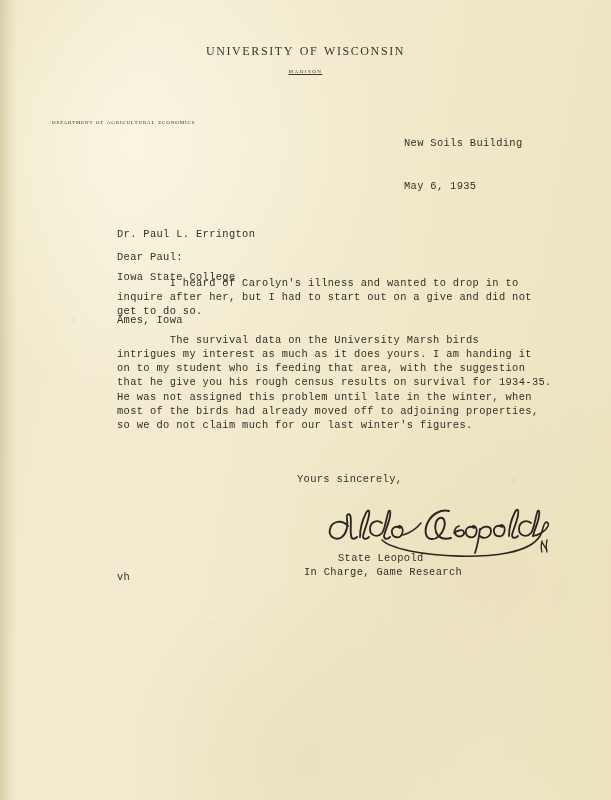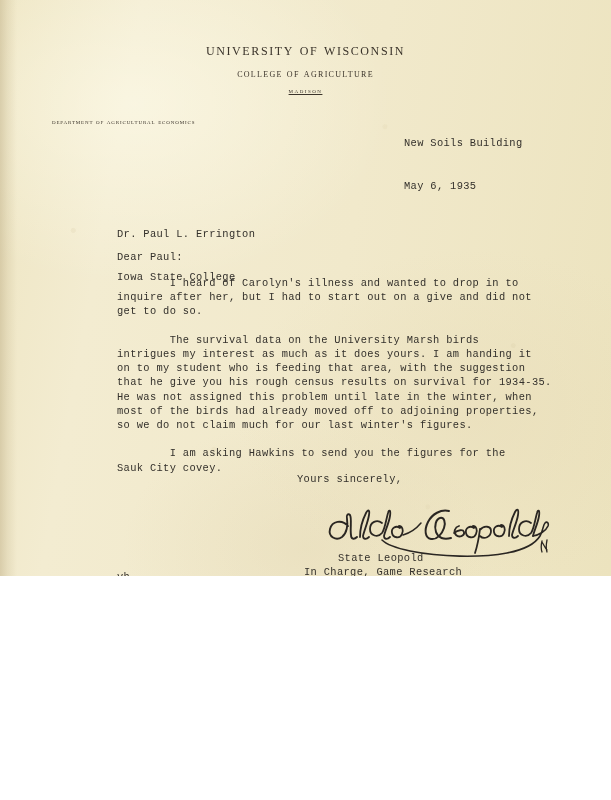--- a/index.html
+++ b/index.html
@@ -3,21 +3,21 @@
 <meta charset="utf-8">
 <style>
   html, body {
     margin: 0;
     padding: 0;
     background: #ffffff;
   }
   #page {
     position: relative;
     width: 611px;
-    height: 576px;
+    height: 800px;
     overflow: hidden;
     background-color: #f2ebcd;
     background-image:
       radial-gradient(ellipse 60% 45% at 22% 18%, rgba(255,253,238,0.55), rgba(255,253,238,0) 70%),
       radial-gradient(ellipse 55% 40% at 78% 72%, rgba(231,219,183,0.45), rgba(231,219,183,0) 72%),
       radial-gradient(ellipse 40% 30% at 50% 95%, rgba(226,214,178,0.40), rgba(226,214,178,0) 75%),
       linear-gradient(100deg, #eee5c2 0%, #f3ecd1 20%, #f1e9cb 55%, #ece3be 100%);
     font-family: "Liberation Serif", serif;
     color: #2b2620;
   }
@@ -175,51 +175,49 @@
   }
 </style>
 </head>
 <body>
 
 <div id="page">
   <div class="sheet">
 
     <div class="letterhead">
       <div class="lh-univ">University of Wisconsin</div>
-      <div class="lh-college">College of Agriculture</div>
       <div class="lh-city">Madison</div>
     </div>
 
     <div class="dept">Department of Agricultural Economics</div>
 
     <div class="addr-block tw">
       <div>New Soils Building</div>
       <div>May 6, 1935</div>
     </div>
 
     <div class="recipient tw">
       <div>Dr. Paul L. Errington</div>
       <div>Iowa State College</div>
+      <div>Ames, Iowa</div>
     </div>
 
     <div class="salutation tw">Dear Paul:</div>
 
     <div class="body-copy">
       <p class="tw para">        I heard of Carolyn's illness and wanted to drop in to
 inquire after her, but I had to start out on a give and did not
 get to do so.</p>
       <p class="tw para">        The survival data on the University Marsh birds
 intrigues my interest as much as it does yours. I am handing it
 on to my student who is feeding that area, with the suggestion
 that he give you his rough census results on survival for 1934-35.
 He was not assigned this problem until late in the winter, when
 most of the birds had already moved off to adjoining properties,
 so we do not claim much for our last winter's figures.</p>
-      <p class="tw para">        I am asking Hawkins to send you the figures for the
-Sauk City covey.</p>
     </div>
 
     <div class="closing tw">Yours sincerely,</div>
 
     <div class="sig-wrap" role="img" aria-label="Aldo Leopold signature">
       <svg class="sig-svg" width="230" height="72" viewBox="0 0 230 72">
         <g fill="none" stroke="#2a2622" stroke-linecap="round" stroke-linejoin="round">
 
           <path d="M28 31 C22 24, 12 26, 10 34 C8 42, 16 46, 22 42 C27 38, 28 30, 27 24 C26 20, 28 18, 30 20 C32 23, 30 34, 31 40 C31 44, 34 45, 37 42" stroke-width="1.9"></path>
 

